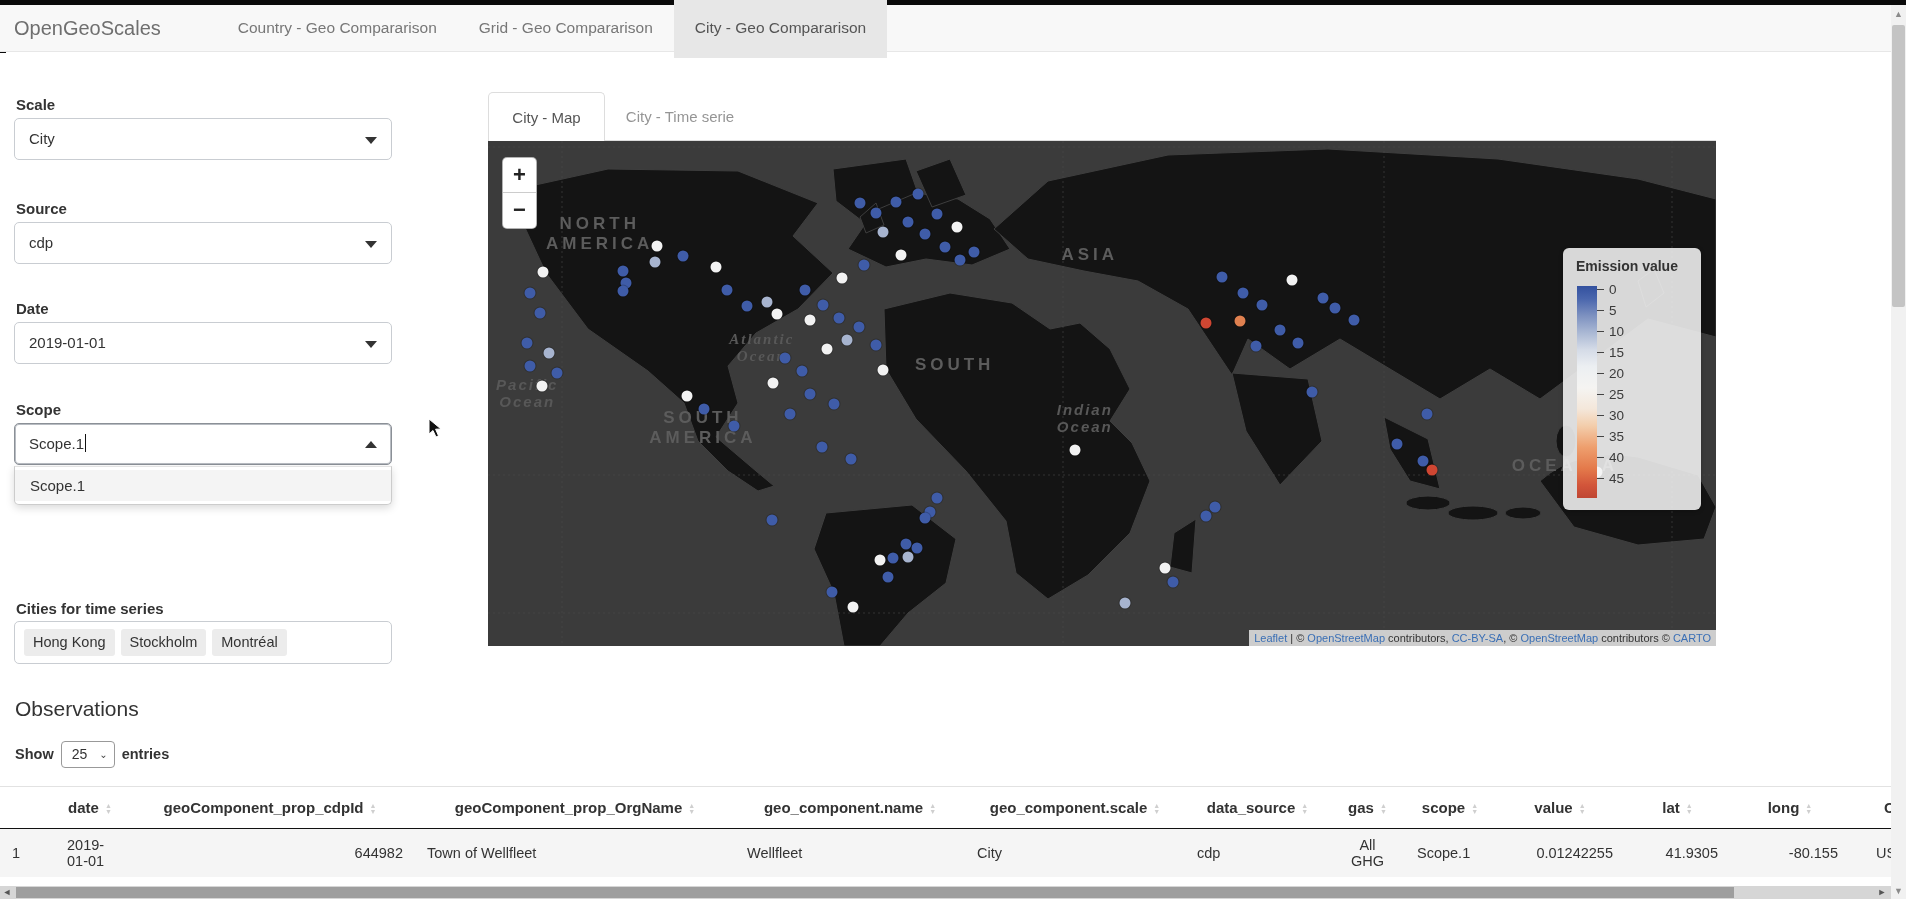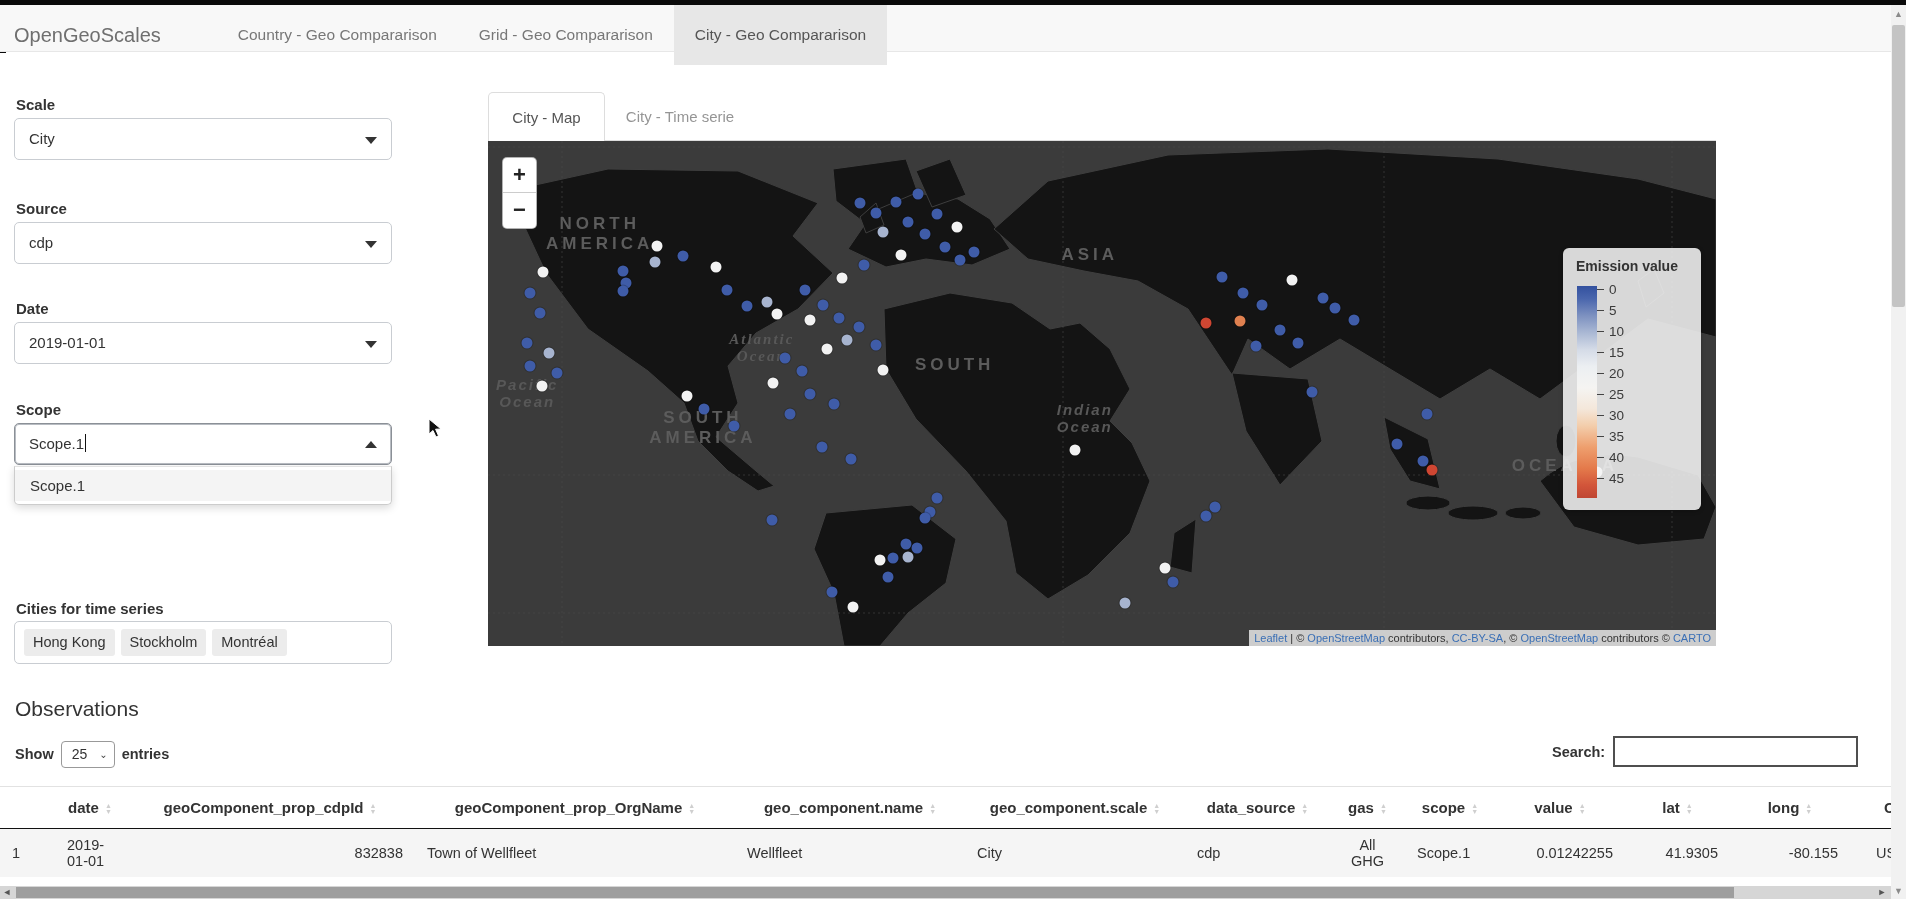--- a/index.html
+++ b/index.html
@@ -5,21 +5,21 @@
   * { margin:0; padding:0; box-sizing:border-box; }
   html,body { background:#fff; }
   body { font-family:"Liberation Sans", sans-serif; color:#333; }
   .page { position:relative; width:1906px; height:899px; overflow:hidden; background:#fff; }
 
   
   .top-strip { position:absolute; left:0; top:0; width:1906px; height:5px; background:#0a0a0a; }
   .left-sliver { position:absolute; left:0; top:5px; width:6px; height:48px; background:#0a0a0a; }
 
   
-  .navbar { position:absolute; left:0; top:5px; width:1906px; height:47px; background:#f8f8f8; border-bottom:1px solid #e7e7e7; display:flex; align-items:flex-start; }
+  .navbar { position:absolute; left:0; top:5px; width:1906px; height:47px; background:#f8f8f8; border-bottom:1px solid #e7e7e7; display:flex; align-items:center; }
   .brand { color:#6f6f6f; font-size:20px; line-height:60px; padding:0 14px; }
   .nav-tabs-top { display:flex; margin-left:42px; }
   .nav-link { font-size:15.5px; color:#777; line-height:60px; padding:0 21px; cursor:default; }
   .nav-link.active { background:#e7e7e7; color:#555; }
 
   
   .side-label { position:absolute; left:16px; width:380px; font-size:15px; font-weight:bold; color:#333; }
   .sel-box { position:absolute; left:14px; width:378px; height:42px; background:#fff; border:1px solid #c9cdd2; border-radius:5px; font-size:15px; color:#333; line-height:40px; padding:0 14px; }
   .sel-box .caret-down { position:absolute; right:14px; top:18px; width:0; height:0; border-left:6px solid transparent; border-right:6px solid transparent; border-top:7px solid #333; }
   .sel-box.focused { border:1px solid #8b9097; box-shadow:0 0 0 1px #b8bcc2 inset; }
@@ -334,24 +334,20 @@
 
   <div class="show-row">
     <span>Show</span>
     <span class="pagesize">
       <span>25</span>
       <span class="chev">⌄</span>
     </span>
     <span>entries</span>
   </div>
 
-  <div class="search-row">
-    <span class="search-label">Search:</span>
-    <input class="search-input" type="text" value="" style="">
-  </div>
 
   <div class="table-wrap">
     <table class="obs" id="obs-table">
         <colgroup>
           <col style="width: 55px;">
           <col style="width: 70px;">
           <col style="width: 290px;">
           <col style="width: 320px;">
           <col style="width: 230px;">
           <col style="width: 220px;">
@@ -377,21 +373,21 @@
             <th><span>value</span><span class="sort-icon"><span>▲</span><span>▼</span></span></th>
             <th><span>lat</span><span class="sort-icon"><span>▲</span><span>▼</span></span></th>
             <th><span>long</span><span class="sort-icon"><span>▲</span><span>▼</span></span></th>
             <th style="text-align: left; padding-left: 34px;"><span>C</span></th>
           </tr>
         </thead>
         <tbody>
           <tr class="odd">
             <td class="al-l idx-cell">1</td>
             <td class="al-l">2019-01-01</td>
-            <td class="al-r">832838</td>
+            <td class="al-r">644982</td>
             <td class="al-l">Town of Wellfleet</td>
             <td class="al-l">Wellfleet</td>
             <td class="al-l">City</td>
             <td class="al-l">cdp</td>
             <td class="al-c">All GHG</td>
             <td class="al-l">Scope.1</td>
             <td class="al-r">0.01242255</td>
             <td class="al-r">41.9305</td>
             <td class="al-r">-80.155</td>
             <td class="al-l" style="padding-left: 26px;">US</td>

